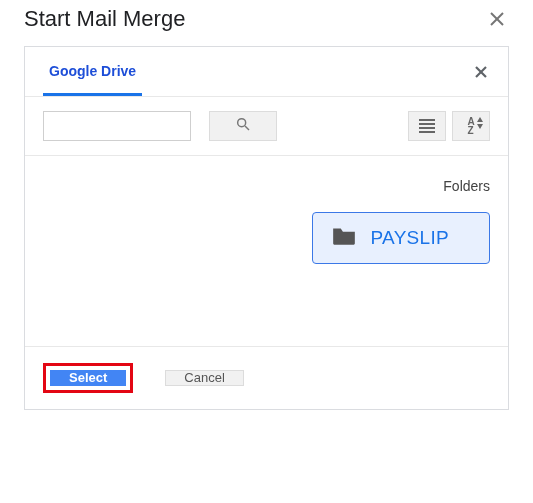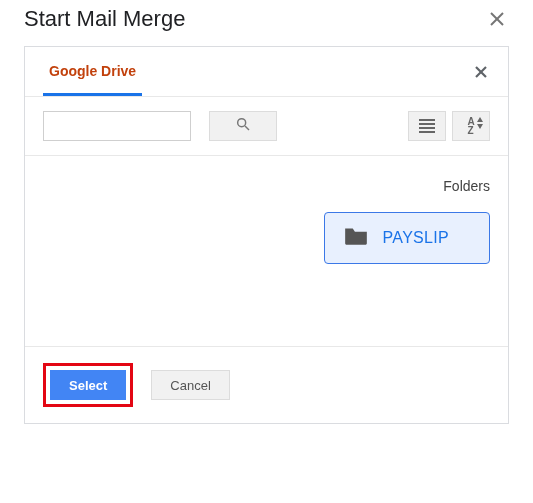--- a/index.html
+++ b/index.html
@@ -45,21 +45,21 @@
     align-items: center;
     justify-content: space-between;
     border-bottom: 1px solid #e8e8e8;
     padding: 0 18px;
   }
   .tabs { display: flex; }
   .tab {
     padding: 16px 6px 14px 6px;
     font-size: 14px;
     font-weight: 700;
-    color: #c2410c;
+    color: #1d4ed8;
     border-bottom: 3px solid transparent;
     cursor: pointer;
   }
   .tab.active { border-bottom-color: #1a73e8; }
   .tab-close {
     width: 18px; height: 18px;
     display: flex; align-items: center; justify-content: center;
     color: #5f6368; cursor: pointer;
   }
   .tab-close svg { width: 12px; height: 12px; stroke: #5f6368; stroke-width: 2.2; }
@@ -99,47 +99,47 @@
     display: inline-flex;
     align-items: center;
     gap: 14px;
     border: 1px solid #3b78e7;
     background: #e8f0fe;
     border-radius: 4px;
     padding: 12px 40px 12px 18px;
     cursor: pointer;
   }
   .folder-icon svg { width: 26px; height: 22px; fill: #555; }
-  .folder-name { font-size: 16px; font-weight: 500; color: #1a73e8; letter-spacing: 0.3px; }
+  .folder-name { font-size: 19px; font-weight: 500; color: #1a73e8; letter-spacing: 0.3px; }
 
   .footer {
     border-top: 1px solid #e8e8e8;
     padding: 16px 18px;
     display: flex;
     align-items: center;
     gap: 18px;
   }
   .select-wrap {
     border: 3px solid #e30613;
     padding: 4px;
     display: inline-flex;
   }
   .btn {
-    height: 30px;
+    height: 16px;
     padding: 0 18px;
     font-size: 13px;
     font-weight: 700;
     display: inline-flex;
-    align-items: center;
+    align-items: flex-end;
     justify-content: center;
     cursor: pointer;
     border: 1px solid transparent;
   }
   .btn-primary { background: #4285f4; color: #fff; }
-  .btn-secondary { background: #f1f1f1; color: #555; border-color: #dcdcdc; font-weight: 400; }
+  .btn-secondary { background: #f1f1f1; color: #555; border-color: #dcdcdc; font-weight: 400; margin-left: 14px; }
 
   .list-lines { display:flex; flex-direction:column; gap:2px; }
   .list-lines span { display:block; width:16px; height:2px; background:#666; }
   .az-sort { position:relative; font-size:10px; font-weight:700; color:#666; line-height:9px; }
   .az-sort .arrows { position:absolute; right:-8px; top:0; display:flex; flex-direction:column; }
   .az-sort .arrows svg { width:6px; height:6px; fill:#666; }
 </style>
 </head>
 <body>
 

